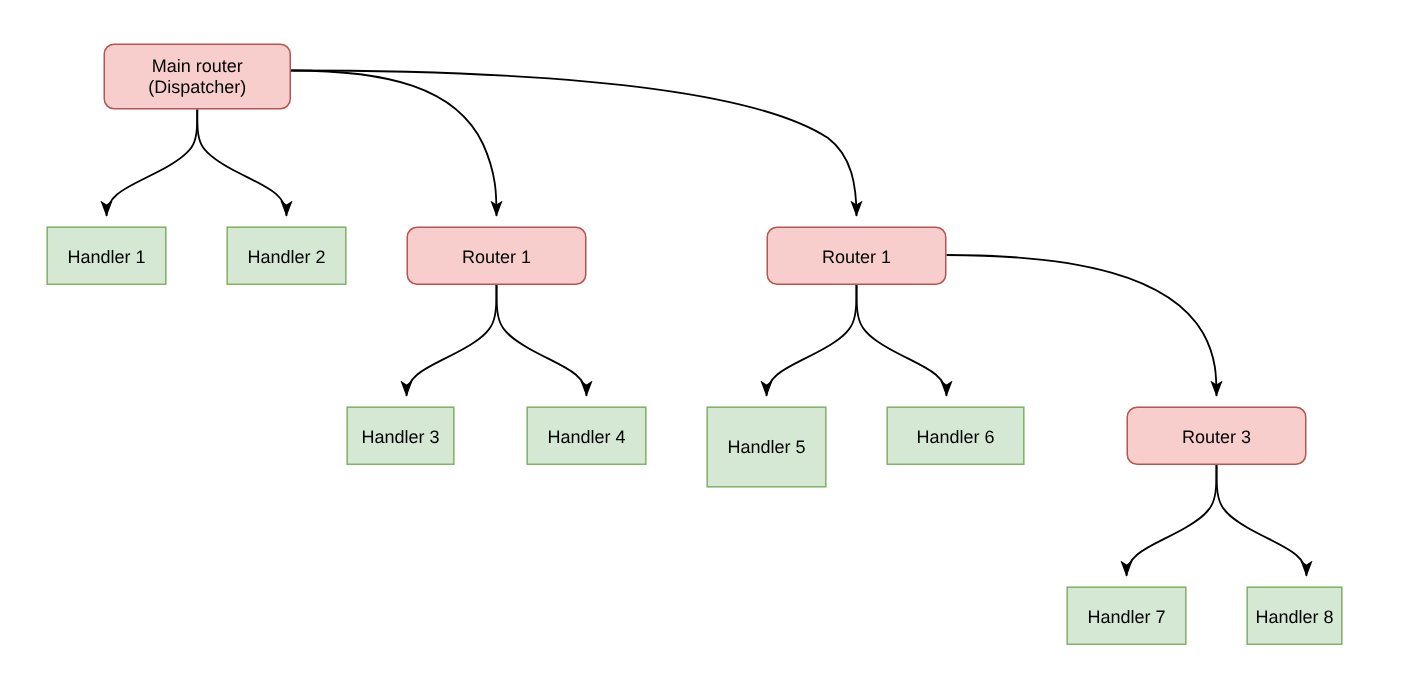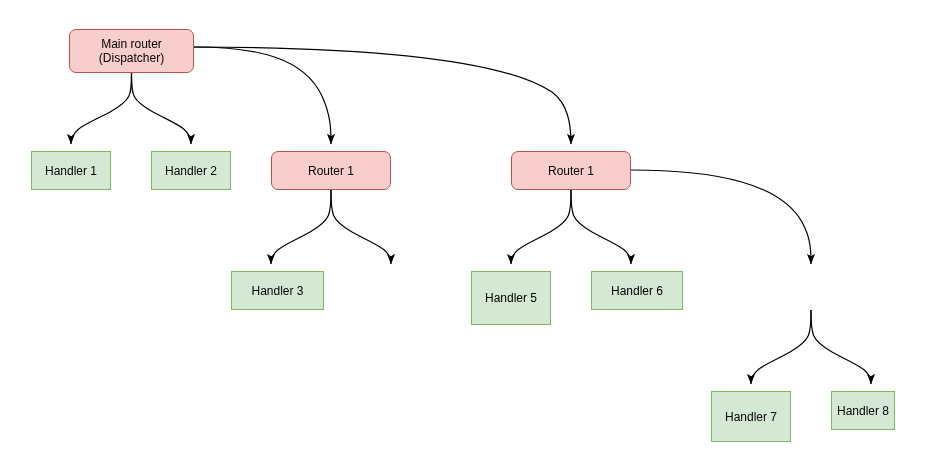--- a/index.html
+++ b/index.html
@@ -101,35 +101,41 @@
   </div>
 
   <div class="node node-router" style="left:271px; top:151px; width:120px; height:39px;">
     <span class="node-label">Router 1</span>
   </div>
 
   <div class="node node-router" style="left:511px; top:151px; width:120px; height:39px;">
     <span class="node-label">Router 1</span>
   </div>
 
-  <div class="node node-handler" style="left:231px; top:271px; width:93px; height:39px;">
+  <div class="node node-handler" style="left:231px; top:271px; width:72px; height:39px;">
     <span class="node-label">Handler 3</span>
   </div>
 
+  <div class="node node-handler" style="left:351px; top:271px; width:80px; height:39px;">
+    <span class="node-label">Handler 4</span>
+  </div>
 
   <div class="node node-handler" style="left:471px; top:271px; width:80px; height:54px;">
     <span class="node-label">Handler 5</span>
   </div>
 
   <div class="node node-handler" style="left:591px; top:271px; width:92px; height:39px;">
     <span class="node-label">Handler 6</span>
   </div>
 
+  <div class="node node-router" style="left:751px; top:271px; width:120px; height:39px;">
+    <span class="node-label">Router 3</span>
+  </div>
 
-  <div class="node node-handler" style="left:711px; top:391px; width:80px; height:51px;">
+  <div class="node node-handler" style="left:711px; top:391px; width:80px; height:39px;">
     <span class="node-label">Handler 7</span>
   </div>
 
   <div class="node node-handler" style="left:831px; top:391px; width:64px; height:39px;">
     <span class="node-label">Handler 8</span>
   </div>
 
 </div>
 
 </body></html>

